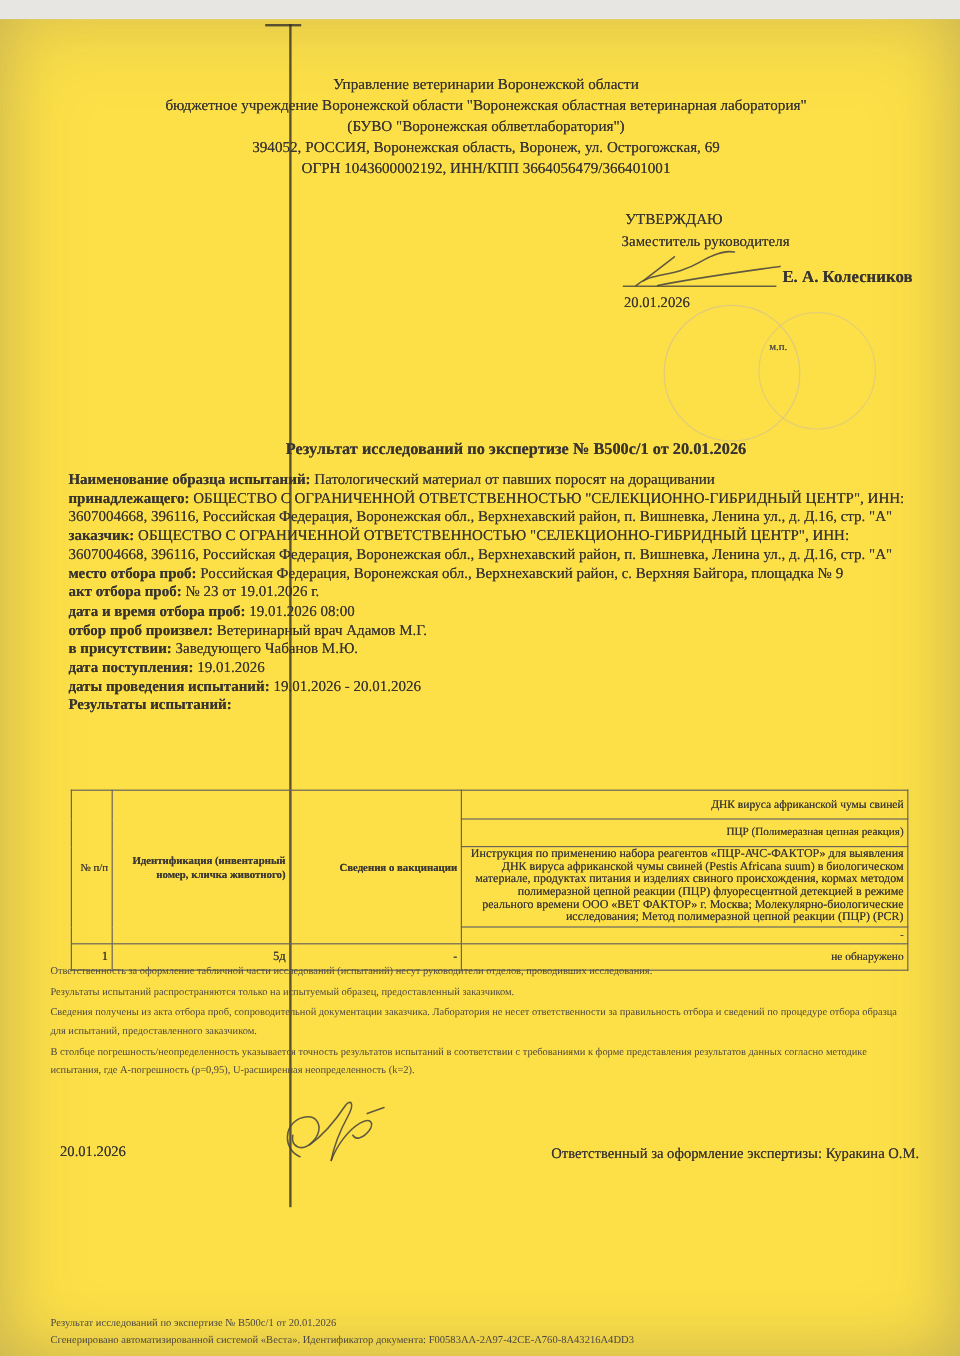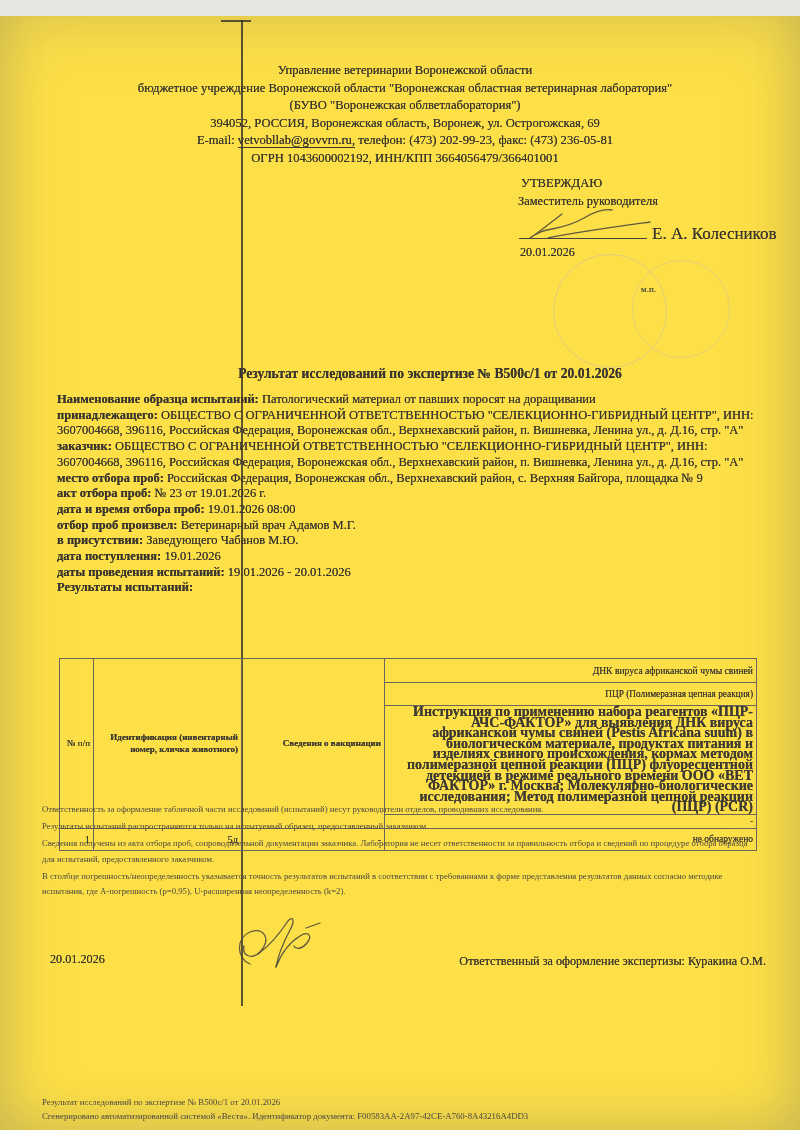--- a/index.html
+++ b/index.html
@@ -19,39 +19,39 @@
   .stamp.s1{left:553px;top:238px;width:112px;height:112px;}
   .stamp.s2{left:632px;top:244px;width:96px;height:96px;border-color:rgba(200,184,168,0.45);}
   
   .letterhead{position:absolute;left:20px;top:46px;width:770px;text-align:center;font-size:12.6px;line-height:17.6px;}
   .letterhead .email{text-decoration:none;border-bottom:1px solid #38342f;}
   
   .approve-label{position:absolute;left:521px;top:160px;font-size:12.6px;}
   .approve-pos{position:absolute;left:518px;top:178px;font-size:12.4px;}
   .approve-sig{position:absolute;left:522px;top:186px;}
   .approve-line{position:absolute;left:519px;top:222px;width:128px;border-bottom:1.2px solid #45413c;}
-  .approve-name{position:absolute;left:652px;top:208px;font-size:17px;white-space:nowrap;}
+  .approve-name{position:absolute;left:652px;top:208px;font-size:14px;white-space:nowrap;font-weight:bold;}
   .approve-date{position:absolute;left:520px;top:229px;font-size:12.2px;}
   .seal-mark{position:absolute;left:641px;top:268px;font-size:9px;color:#55504a;}
   
   .doc-title{position:absolute;left:57px;top:350px;width:702px;padding-left:44px;box-sizing:border-box;
     text-align:center;font-weight:bold;font-size:13.6px;}
   
   .details{position:absolute;left:57px;top:376px;width:704px;font-size:12.5px;line-height:15.7px;}
   .details p{margin:0;}
   .details .lbl{font-weight:bold;}
   
   table.results{position:absolute;left:59px;top:642px;width:698px;border-collapse:collapse;table-layout:fixed;}
   table.results td{border:1px solid #6b655e;padding:1px 3px;text-align:right;vertical-align:middle;color:#3d3933;}
   td.c-num{width:27px;font-size:9px;font-weight:normal;}
   td.c-ident{width:141px;font-size:9px;font-weight:bold;line-height:12px;}
   td.c-vacc{width:136px;font-size:9px;font-weight:bold;line-height:12px;}
   td.r-target{height:21px;font-size:9.6px;}
   td.r-method{height:20px;font-size:9.3px;}
-  td.r-instr{height:64px;font-size:14px;font-weight:bold;line-height:10.6px;padding:2px 10px;}
+  td.r-instr{height:64px;font-size:10px;font-weight:normal;line-height:10.6px;padding:2px 10px;}
   td.r-dash{height:11px;font-size:8.5px;line-height:9px;}
   td.d-num,td.d-ident{height:19px;font-size:10.5px;}
   td.d-vacc{font-size:10px;}
   td.d-result{font-size:9.5px;}
   
   .notes{position:absolute;left:42px;top:786px;width:718px;font-size:8.7px;line-height:15.2px;color:#4c4741;text-shadow:none;}
   .notes p{margin:0 0 2px 0;}
   
   .signoff-date{position:absolute;left:50px;top:936px;font-size:12.2px;}
   .signoff-sig{position:absolute;left:228px;top:898px;}
@@ -68,25 +68,20 @@
   <div class="fold-v"></div>
   <div class="fold-h"></div>
   <div class="stamp s1"></div>
   <div class="stamp s2"></div>
 
   <div class="letterhead">
     <div>Управление ветеринарии Воронежской области</div>
     <div>бюджетное учреждение Воронежской области "Воронежская областная ветеринарная лаборатория"</div>
     <div>(БУВО "Воронежская облветлаборатория")</div>
     <div>394052, РОССИЯ, Воронежская область, Воронеж, ул. Острогожская, 69</div>
-    <div>
-      <span>E-mail:</span>
-      <span class="email">vetvobllab@govvrn.ru,</span>
-      <span>телефон: (473) 202-99-23, факс: (473) 236-05-81</span>
-    </div>
     <div>ОГРН 1043600002192, ИНН/КПП 3664056479/366401001</div>
   </div>
 
   <div class="approve-label">УТВЕРЖДАЮ</div>
   <div class="approve-pos">Заместитель руководителя</div>
   <svg class="approve-sig" width="132" height="42" viewBox="0 0 132 42">
     <path d="M14 32 L40 12"></path>
     <path d="M8 36 C22 24 38 30 62 16 C74 9 84 7 90 8"></path>
     <path d="M26 36 C55 30 92 25 128 20"></path>
   </svg>

